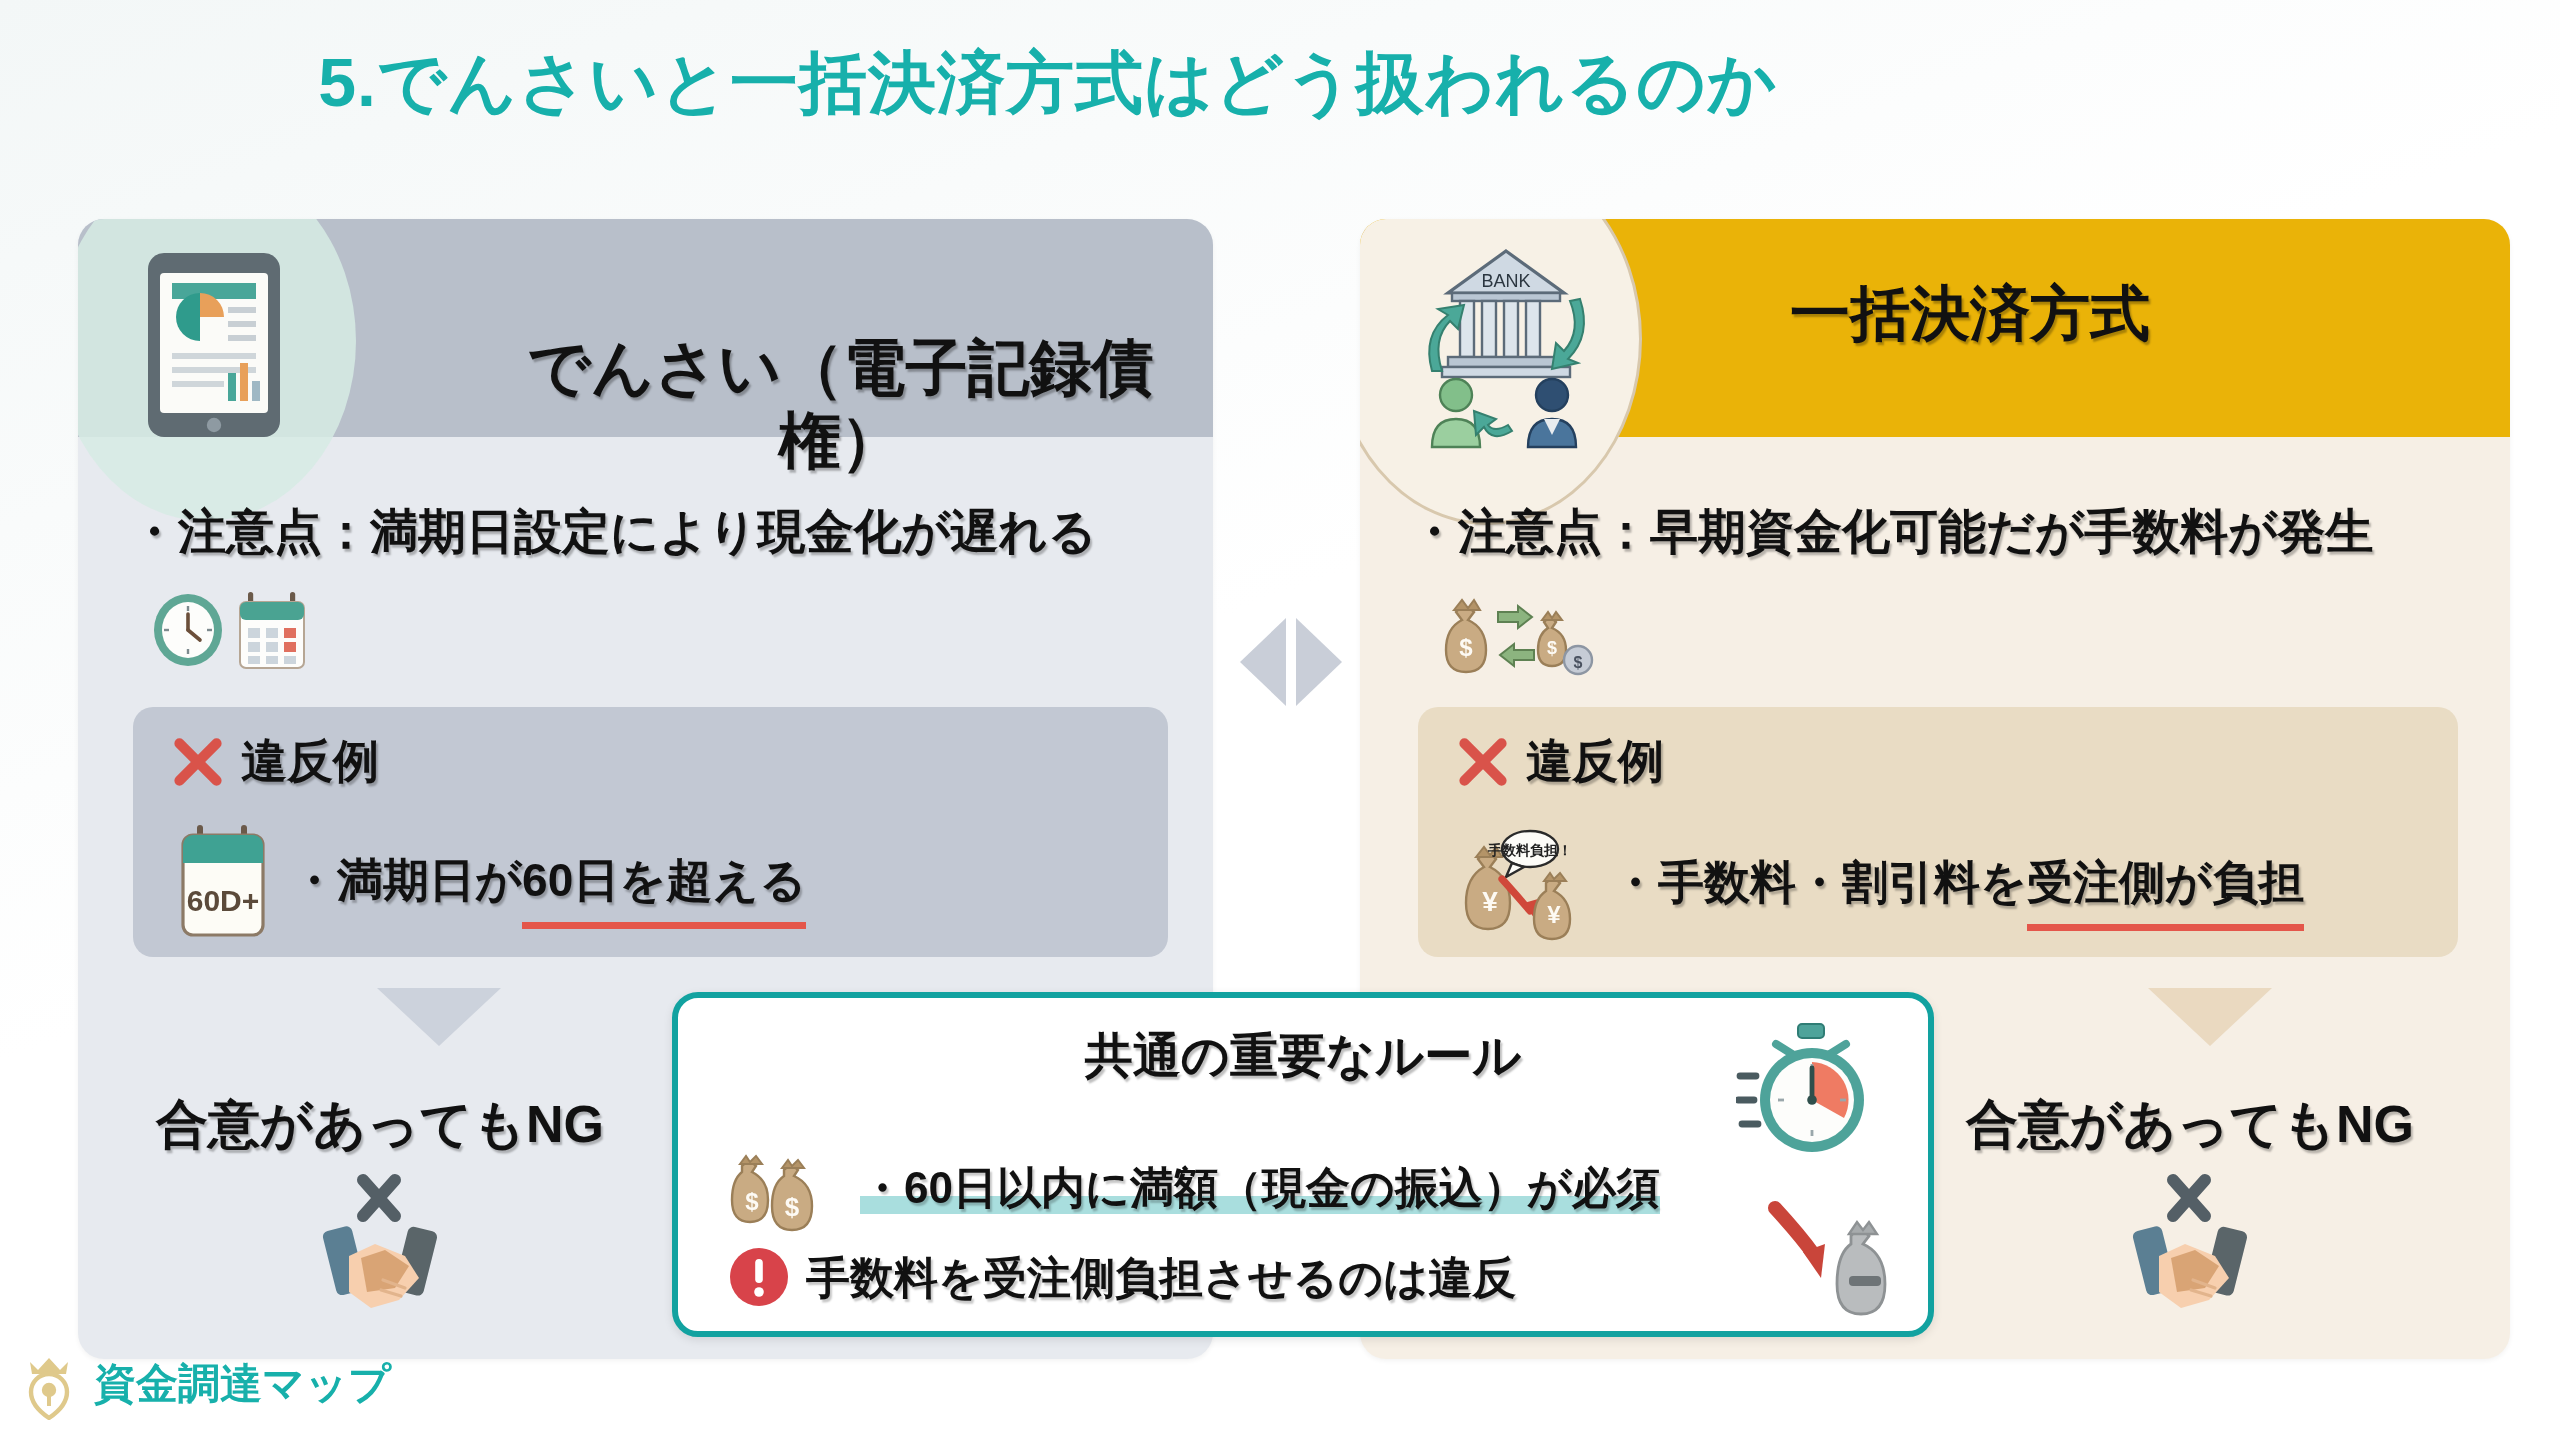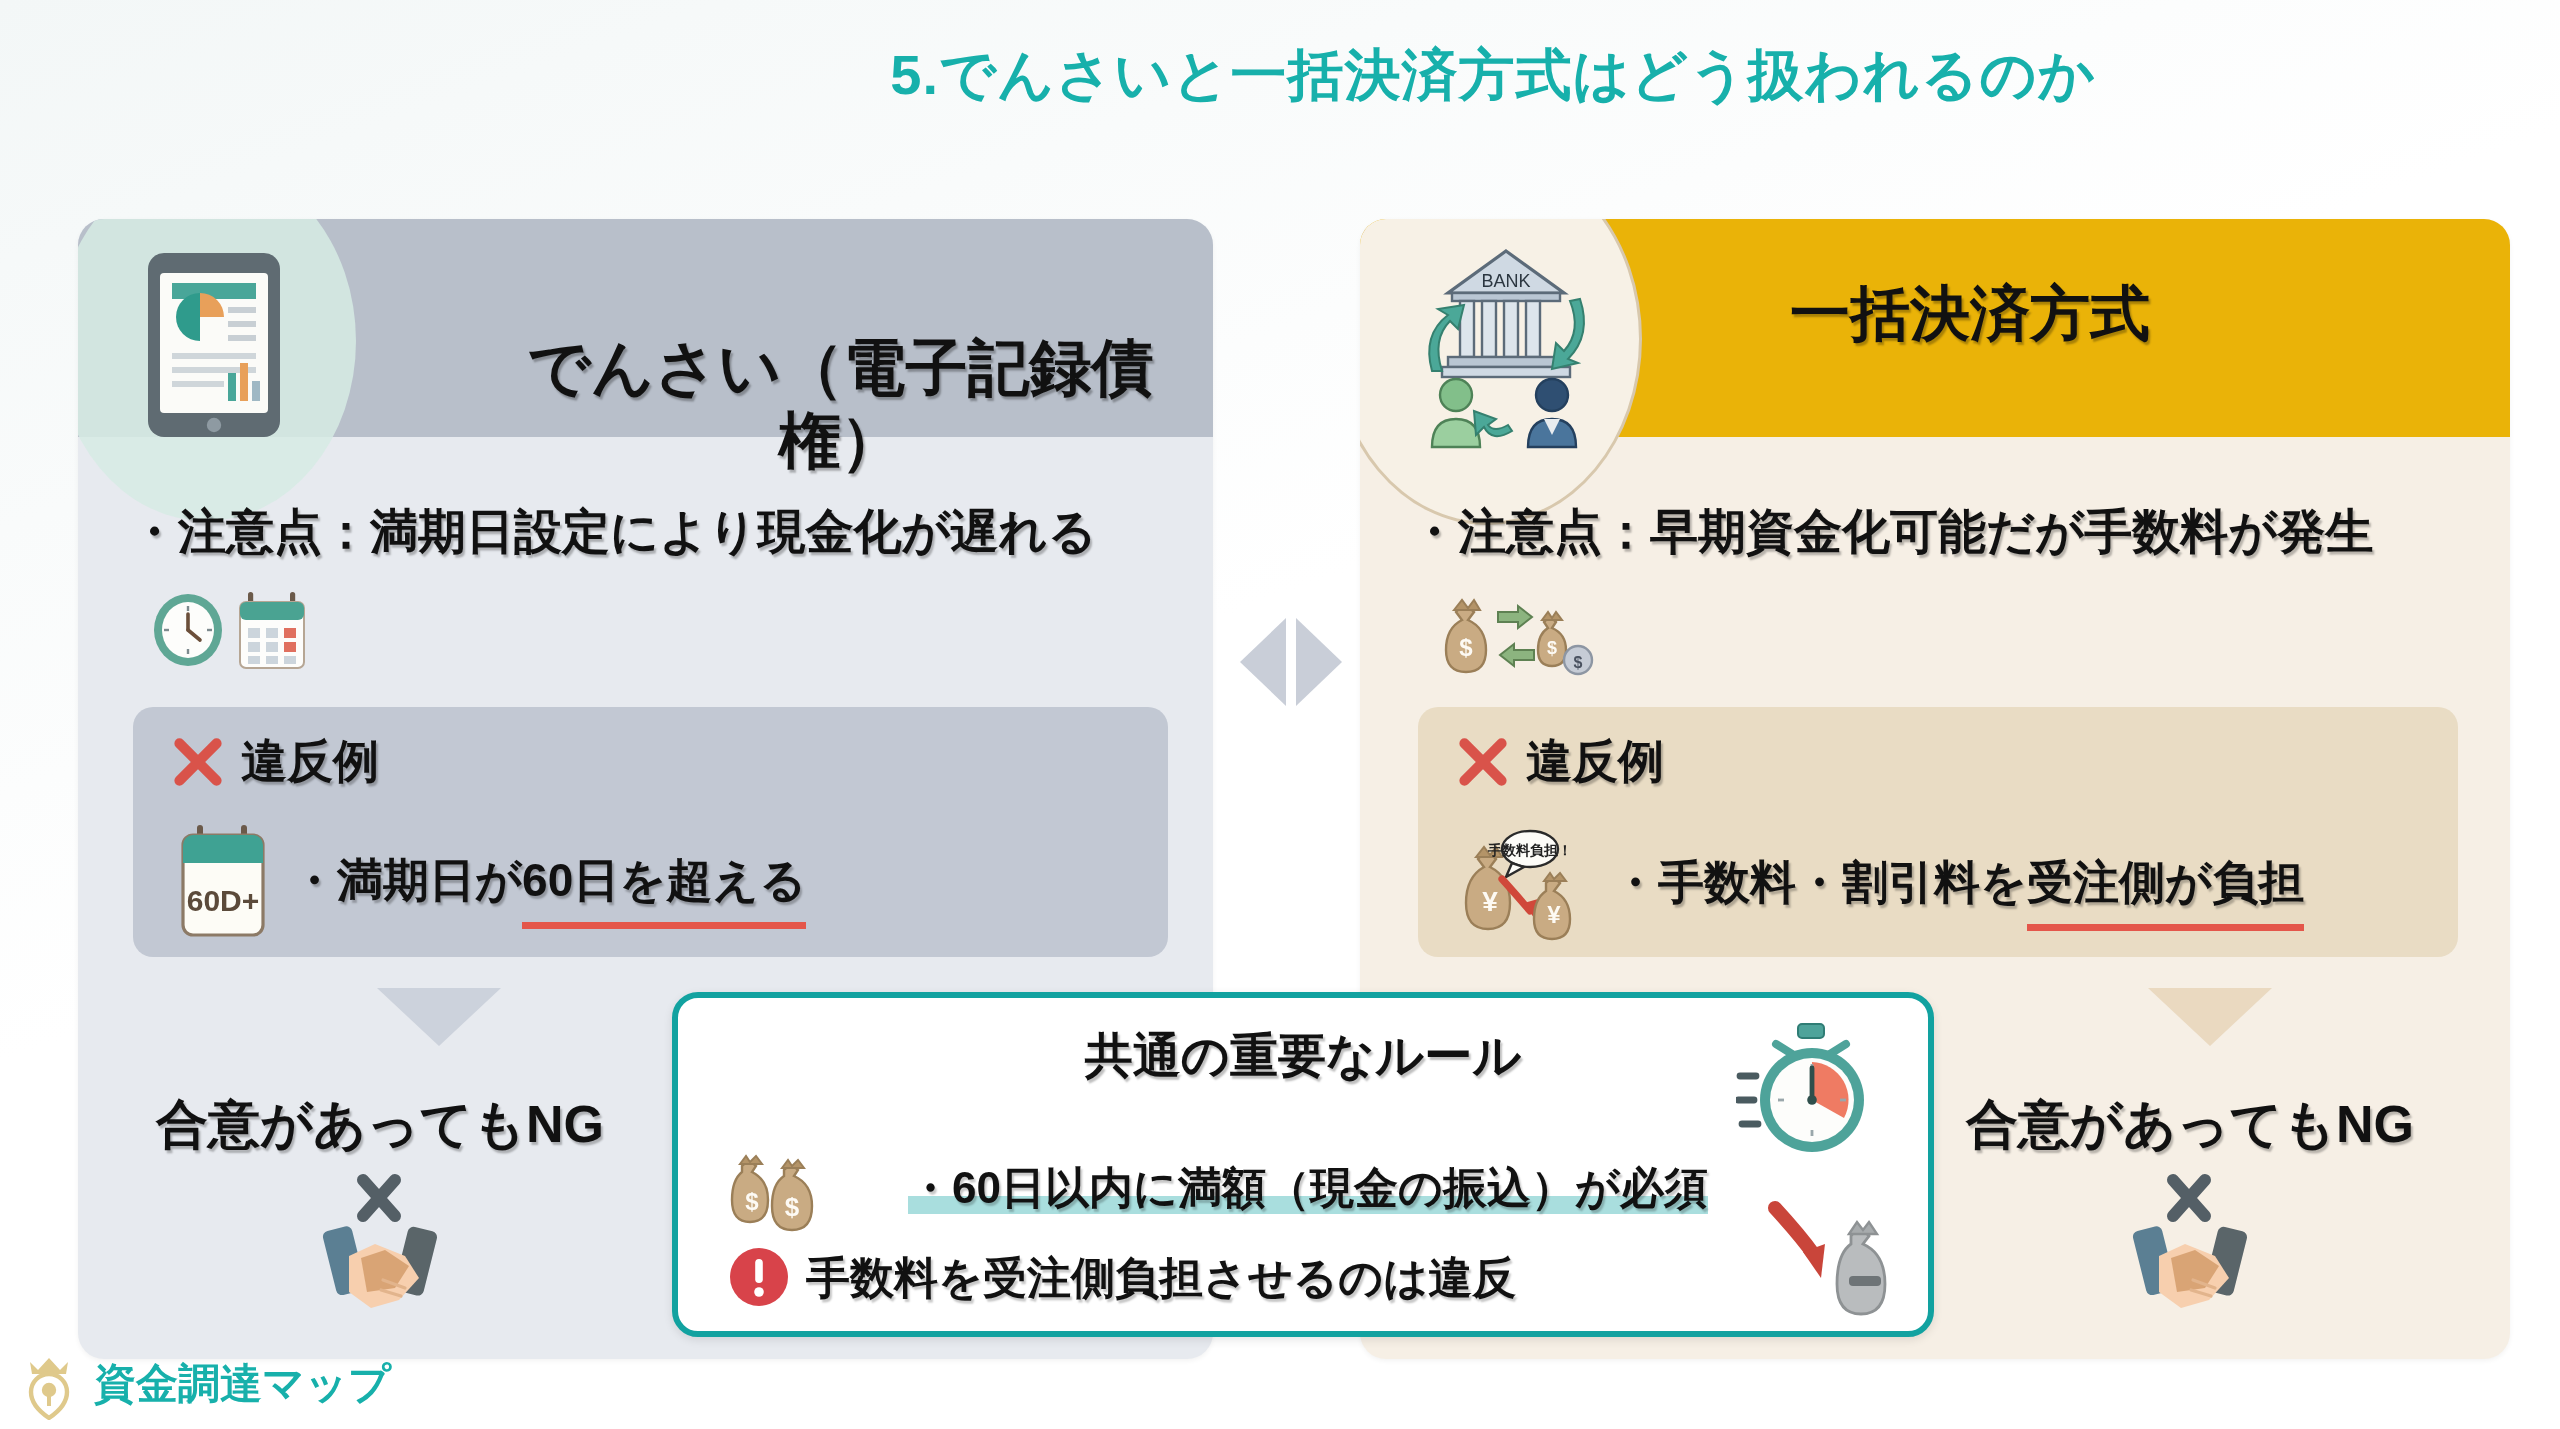--- a/index.html
+++ b/index.html
@@ -7,22 +7,22 @@
     width:2560px;height:1429px;
     background:#ffffff;
     font-family:"Liberation Sans","DejaVu Sans",sans-serif;
     overflow:hidden;position:relative;
   }
   .stage{position:absolute;inset:0;
     background:linear-gradient(160deg,#f3f7f7 0%,#ffffff 45%,#ffffff 100%);}
 
   
   .title{
-    position:absolute;left:0;top:38px;width:2096px;text-align:right;
-    font-size:56px;font-weight:bold;color:#17b0ab;letter-spacing:1px;
+    position:absolute;left:0;top:38px;width:2096px;text-align:center;
+    font-size:68px;font-weight:bold;color:#17b0ab;letter-spacing:1px;
     white-space:nowrap;
   }
 
   
   .panel{position:absolute;border-radius:26px;overflow:hidden;}
   .panel-head{position:absolute;left:0;top:0;width:100%;height:218px;}
 
   #panel-left{left:78px;top:219px;width:1135px;height:1140px;
      background:#e7eaef;box-shadow:0 2px 5px rgba(0,0,0,.05);}
   #panel-left .panel-head{background:#b8bfca;}
@@ -84,21 +84,21 @@
   #callout{position:absolute;left:672px;top:992px;width:1250px;height:333px;
      background:#fff;border:6px solid #12a2a0;border-radius:26px;
      box-shadow:0 3px 10px rgba(0,0,0,.10);}
   #callout-title{position:absolute;left:0;top:26px;width:100%;text-align:center;
      font-size:48px;font-weight:bold;color:#111;text-shadow:2px 3px 2px rgba(0,0,0,.25);}
   .co-row{position:absolute;display:flex;align-items:center;gap:16px;}
   #co-row1{left:46px;top:140px;}
   #co-row2{left:50px;top:248px;align-items:flex-end;}
   .co-text{font-size:44px;font-weight:bold;color:#111;white-space:nowrap;
      text-shadow:2px 3px 2px rgba(0,0,0,.22);}
-  .hl{background:linear-gradient(transparent 62%, #a9dede 62%, #a9dede 94%, transparent 94%);margin-left:48px;}
+  .hl{background:linear-gradient(transparent 62%, #a9dede 62%, #a9dede 94%, transparent 94%);}
 
   
   #logo{position:absolute;left:18px;top:1348px;display:flex;align-items:center;gap:14px;}
   #logo .logo-text{font-size:42px;font-weight:bold;color:#17b0ab;}
 
   .icon{display:inline-block;vertical-align:middle;}
 </style>
 </head>
 <body>
 

